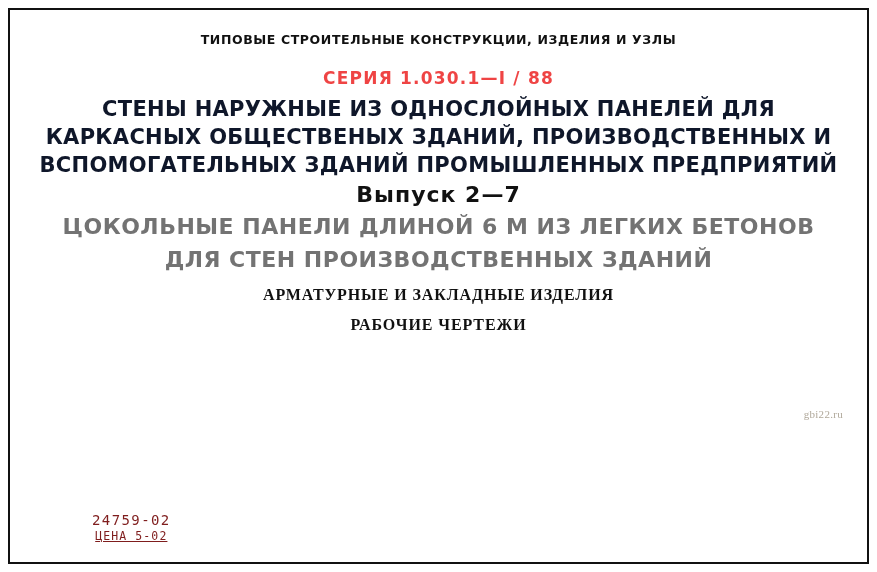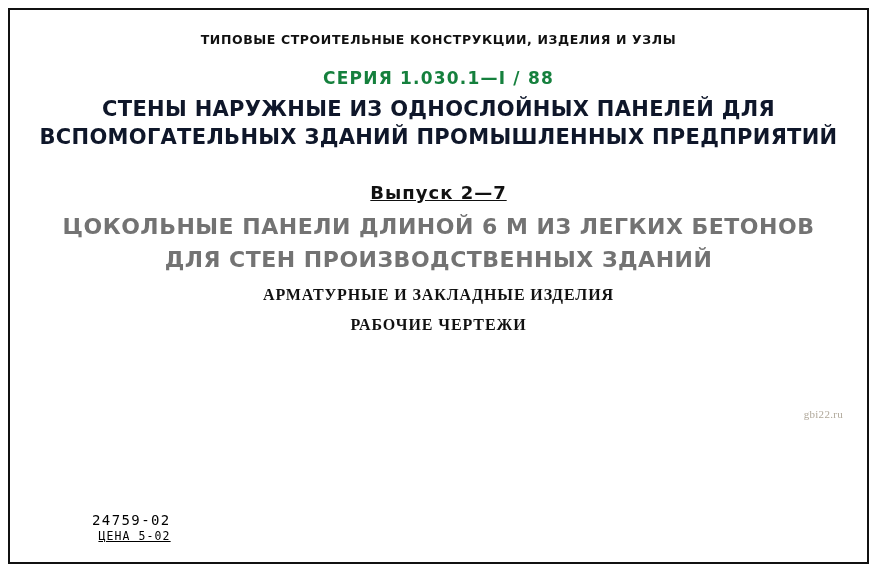--- a/index.html
+++ b/index.html
@@ -46,46 +46,45 @@
     color: #111;
   }
   .series {
     position: absolute;
     left: 0;
     right: 0;
     top: 68px;
     font-size: 17px;
     font-weight: bold;
     letter-spacing: 1.2px;
-    color: #15803d;
+    color: #ef4444;
   }
   .title-block {
     position: absolute;
     left: 0;
     right: 0;
     top: 96px;
     font-size: 21px;
     font-weight: bold;
     line-height: 1.33;
     letter-spacing: 0.3px;
     color: #0f172a;
   }
   .title-line {
     display: block;
   }
   .issue {
     position: absolute;
     left: 0;
     right: 0;
     top: 182px;
-    font-size: 18px;
+    font-size: 22px;
     font-weight: bold;
     letter-spacing: 1px;
     color: #111;
-    text-decoration: underline;
   }
   .subtitle-block {
     position: absolute;
     left: 0;
     right: 0;
     top: 211px;
     font-size: 22px;
     font-weight: bold;
     line-height: 1.48;
     letter-spacing: 0.5px;
@@ -115,23 +114,23 @@
     top: 408px;
     font-size: 11px;
     color: #b0a89a;
     letter-spacing: 0.3px;
     font-family: Liberation Serif, serif;
   }
   .stamp {
     position: absolute;
     left: 92px;
     top: 512px;
-    text-align: right;
+    text-align: center;
     font-family: "DejaVu Sans Mono", monospace;
-    color: #000000;
+    color: #7f1d1d;
   }
   .stamp-code {
     font-size: 14px;
     letter-spacing: 1.4px;
     display: block;
   }
   .stamp-price {
     font-size: 11.5px;
     letter-spacing: 1.1px;
     display: block;
@@ -146,20 +145,21 @@
   <div class="frame"></div>
 
   <div class="content">
 
     <div class="kicker">ТИПОВЫЕ СТРОИТЕЛЬНЫЕ КОНСТРУКЦИИ, ИЗДЕЛИЯ И УЗЛЫ</div>
 
     <div class="series">СЕРИЯ 1.030.1—I / 88</div>
 
     <div class="title-block">
       <span class="title-line">СТЕНЫ НАРУЖНЫЕ ИЗ ОДНОСЛОЙНЫХ ПАНЕЛЕЙ ДЛЯ</span>
+      <span class="title-line">КАРКАСНЫХ ОБЩЕСТВЕНЫХ ЗДАНИЙ, ПРОИЗВОДСТВЕННЫХ И</span>
       <span class="title-line">ВСПОМОГАТЕЛЬНЫХ ЗДАНИЙ ПРОМЫШЛЕННЫХ ПРЕДПРИЯТИЙ</span>
     </div>
 
     <div class="issue">Выпуск 2—7</div>
 
     <div class="subtitle-block">
       <span class="sub-line">ЦОКОЛЬНЫЕ ПАНЕЛИ ДЛИНОЙ 6 М ИЗ ЛЕГКИХ БЕТОНОВ</span>
       <span class="sub-line">ДЛЯ СТЕН ПРОИЗВОДСТВЕННЫХ ЗДАНИЙ</span>
     </div>
 

